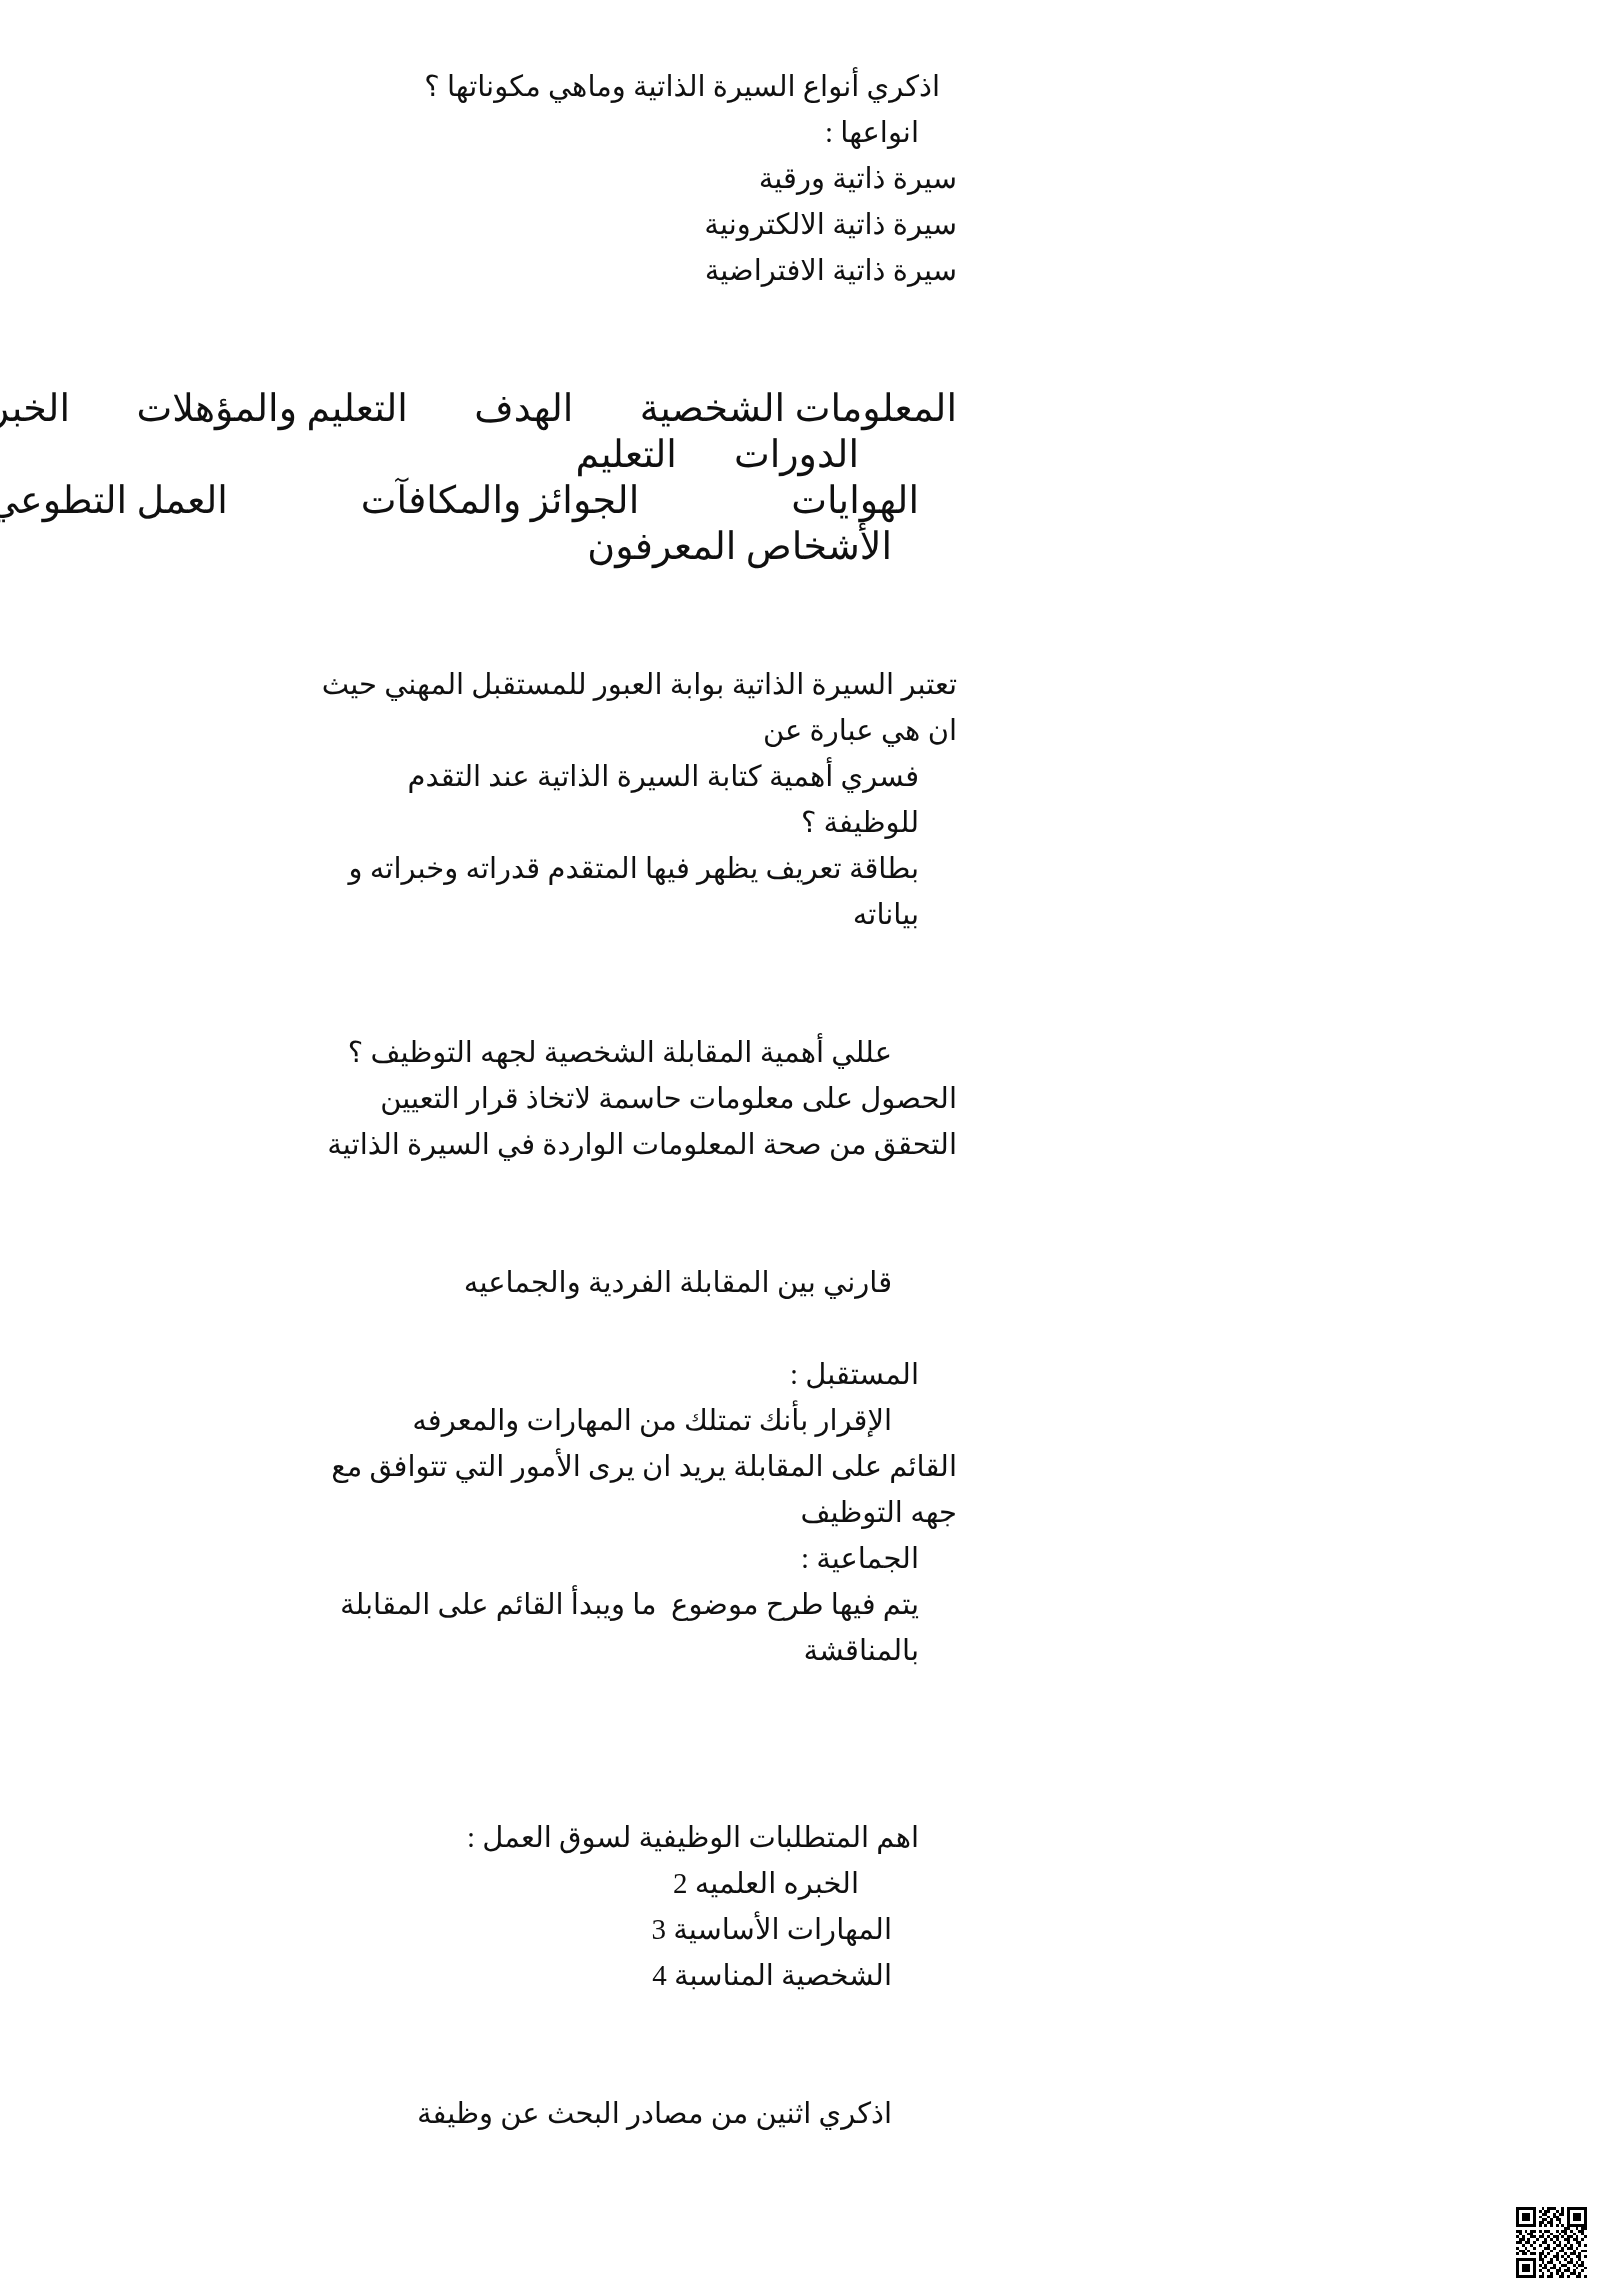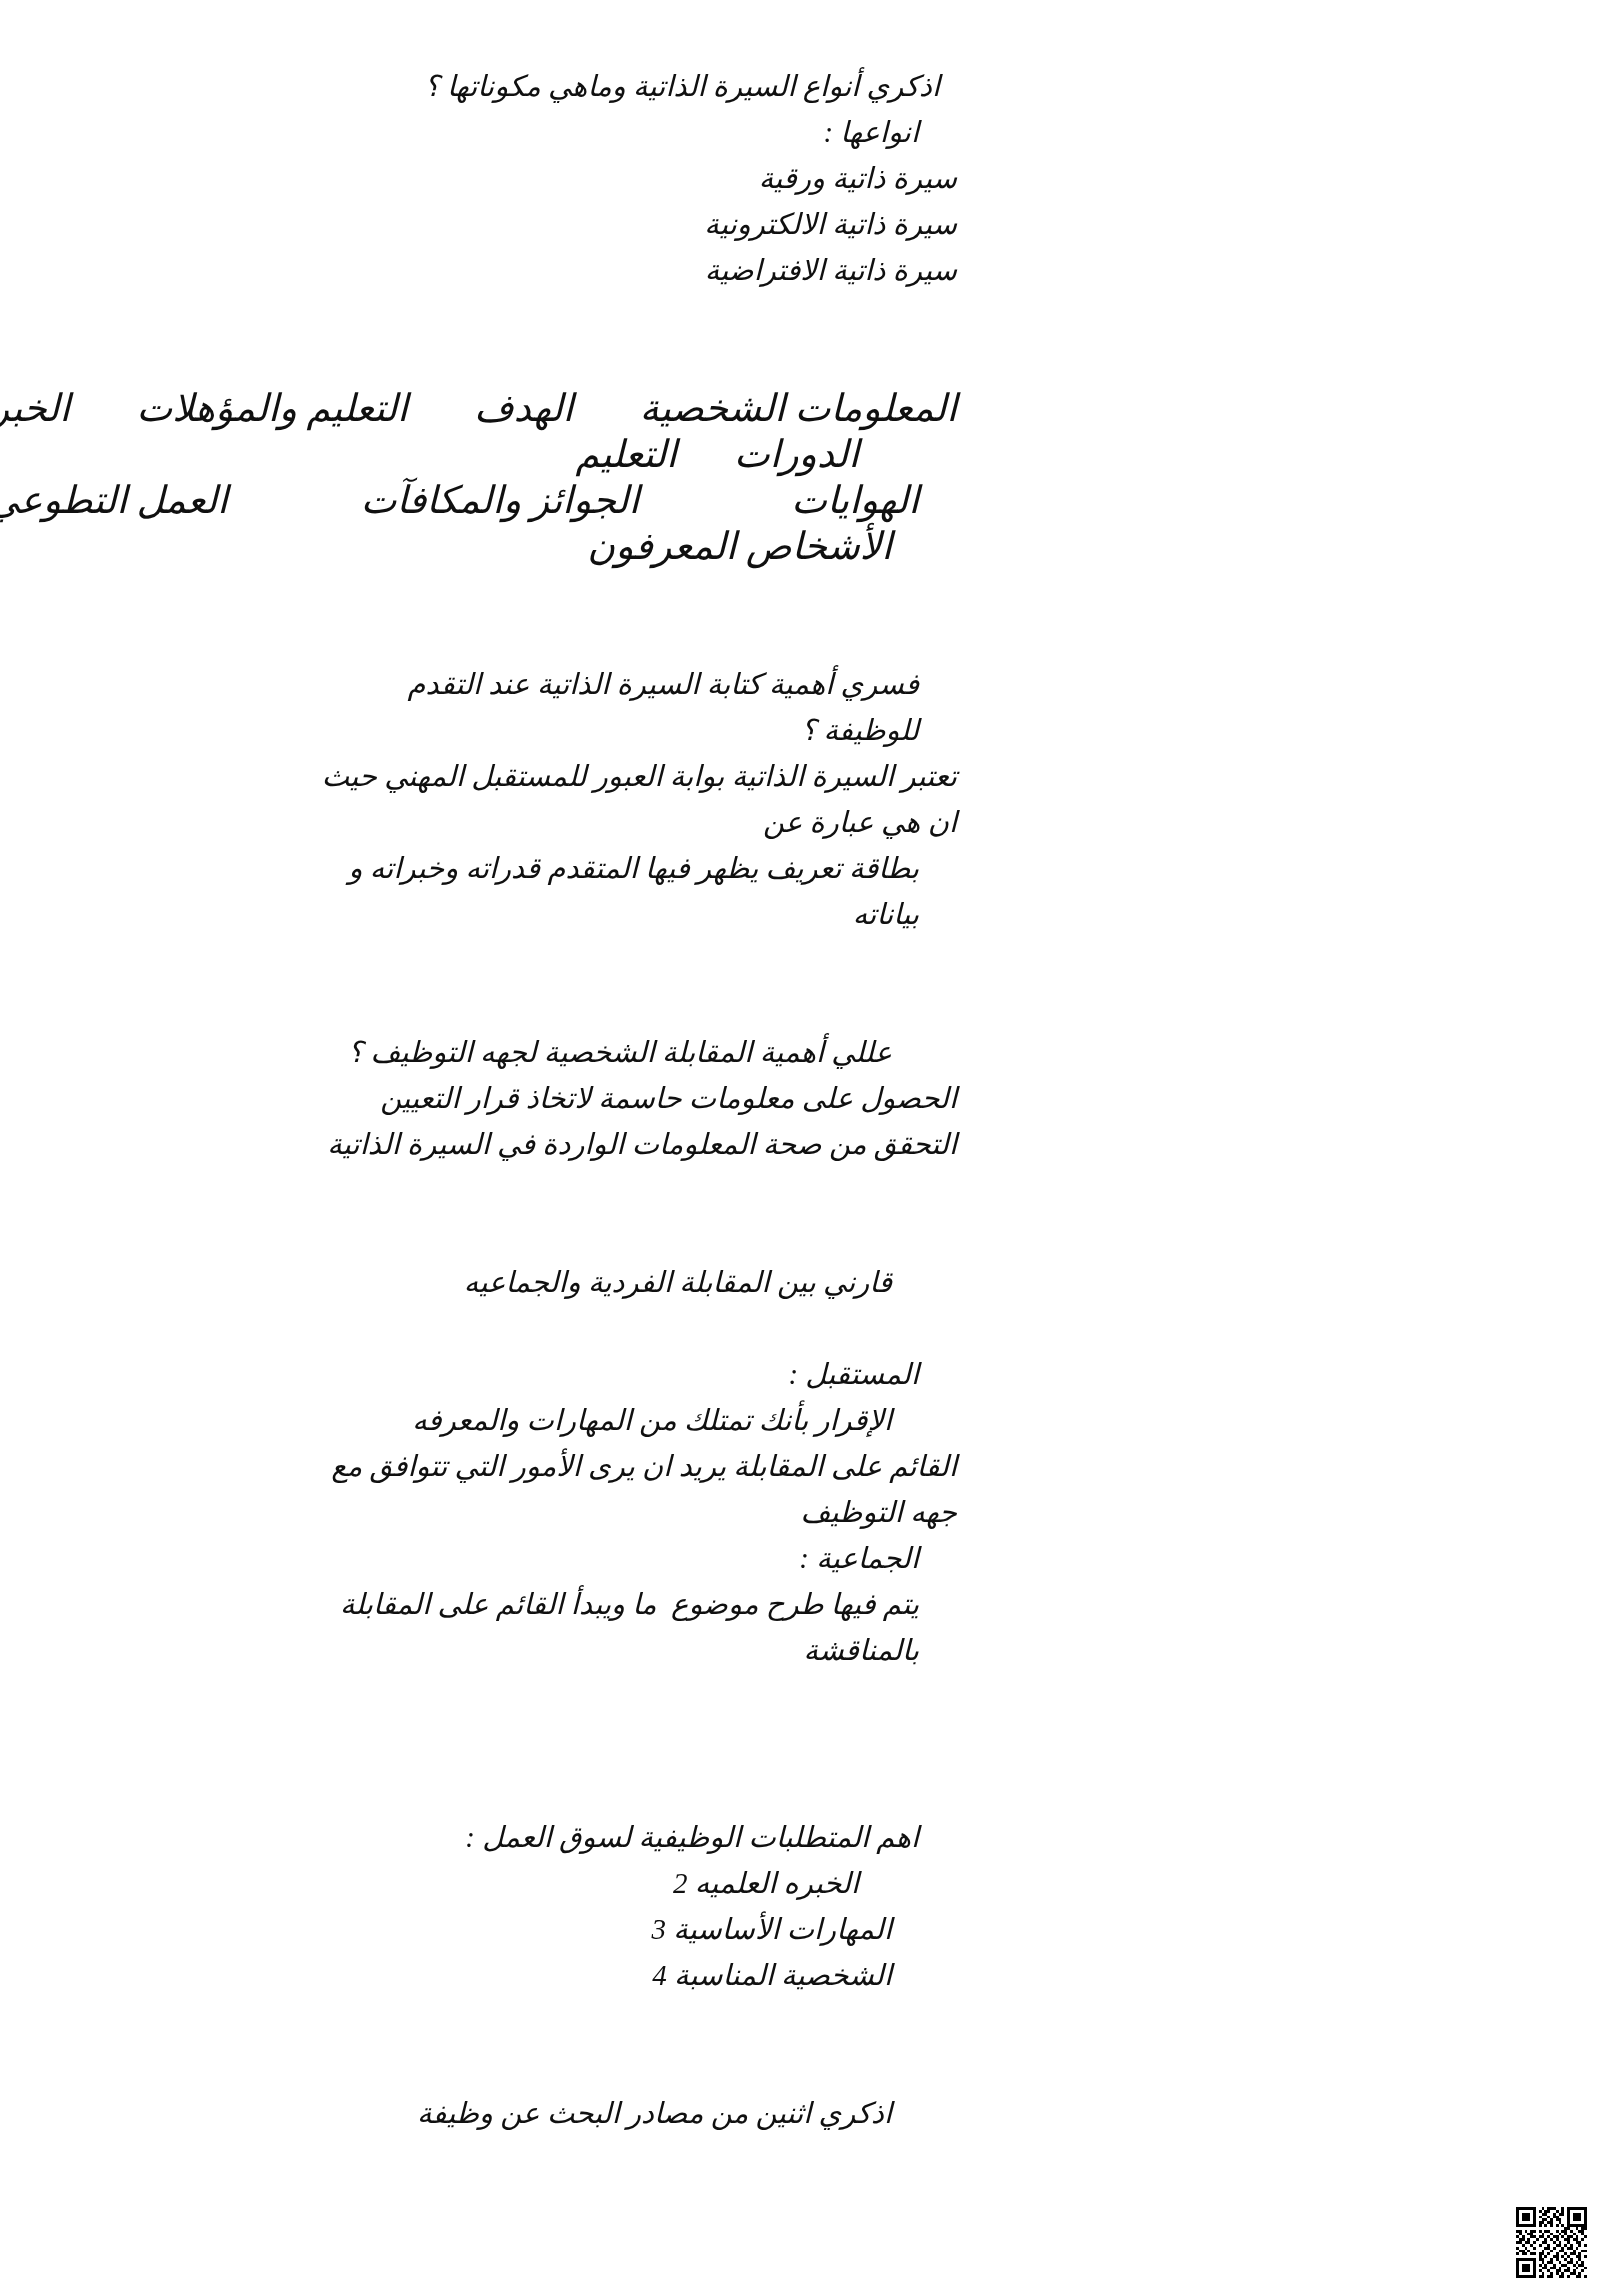--- a/index.html
+++ b/index.html
@@ -7,21 +7,20 @@
     padding: 0;
     background: #ffffff;
   }
   .page {
     position: relative;
     width: 1623px;
     height: 2295px;
     background: #ffffff;
     overflow: hidden;
     font-family: "Liberation Serif", "DejaVu Serif", serif;
-    font-style: italic;
   }
   .content {
     position: absolute;
     top: 63px;
     right: 665px;       
     left: 314px;
     direction: rtl;
     text-align: right;
     color: #121212;
   }
@@ -79,22 +78,22 @@
 
     <div class="gap big"></div>
 
     <div class="line cols">المعلومات الشخصية       الهدف       التعليم والمؤهلات       الخبرات المهنية</div>
     <div class="line cols indent3">الدورات      التعليم</div>
     <div class="line cols indent1">الهوايات                الجوائز والمكافآت              العمل التطوعي</div>
     <div class="line cols indent2">الأشخاص المعرفون</div>
 
     <div class="gap big"></div>
 
+    <div class="line">تعتبر السيرة الذاتية بوابة العبور للمستقبل المهني حيث ان هي عبارة عن</div>
     <div class="line indent1">فسري أهمية كتابة السيرة الذاتية عند التقدم للوظيفة ؟</div>
-    <div class="line">تعتبر السيرة الذاتية بوابة العبور للمستقبل المهني حيث ان هي عبارة عن</div>
     <div class="line indent1">بطاقة تعريف يظهر فيها المتقدم قدراته وخبراته و بياناته</div>
 
     <div class="gap big"></div>
 
     <div class="line indent2">عللي أهمية المقابلة الشخصية لجهه التوظيف ؟</div>
     <div class="line">الحصول على معلومات حاسمة لاتخاذ قرار التعيين</div>
     <div class="line">التحقق من صحة المعلومات الواردة في السيرة الذاتية</div>
 
     <div class="gap big"></div>
 

